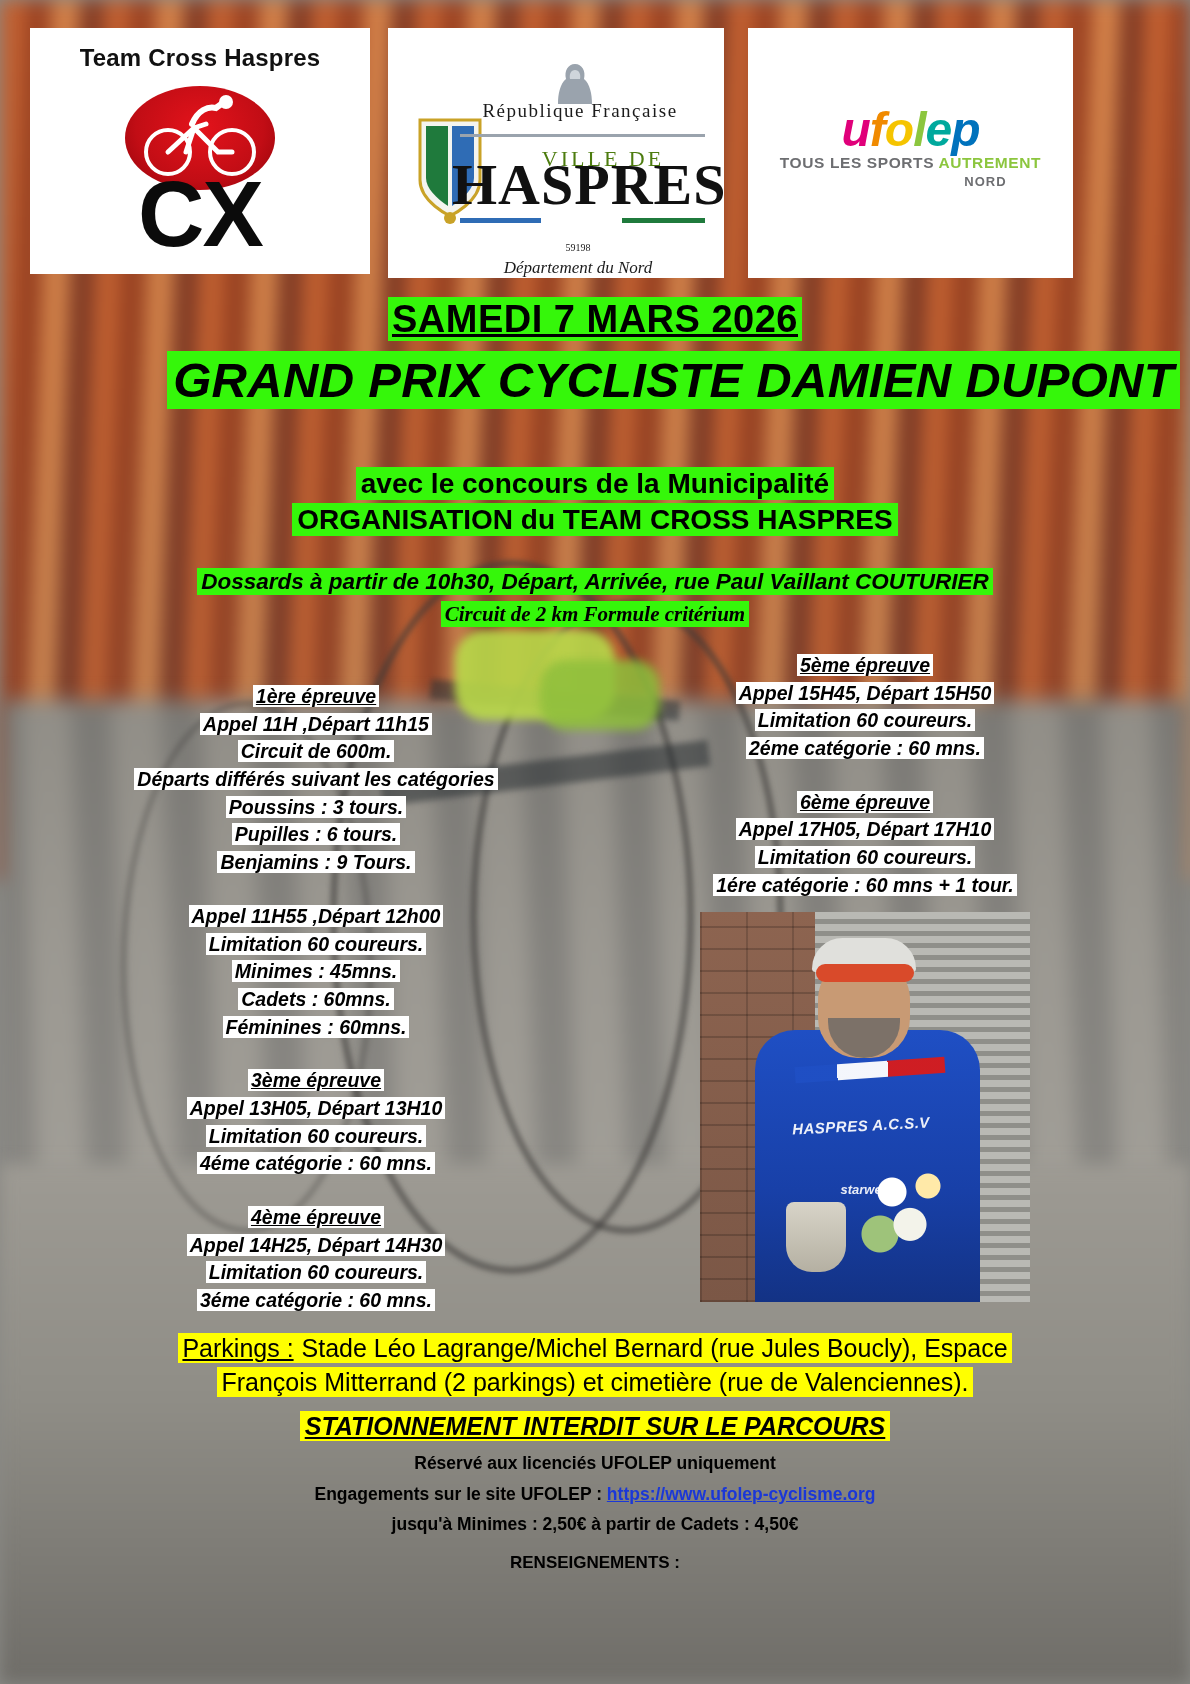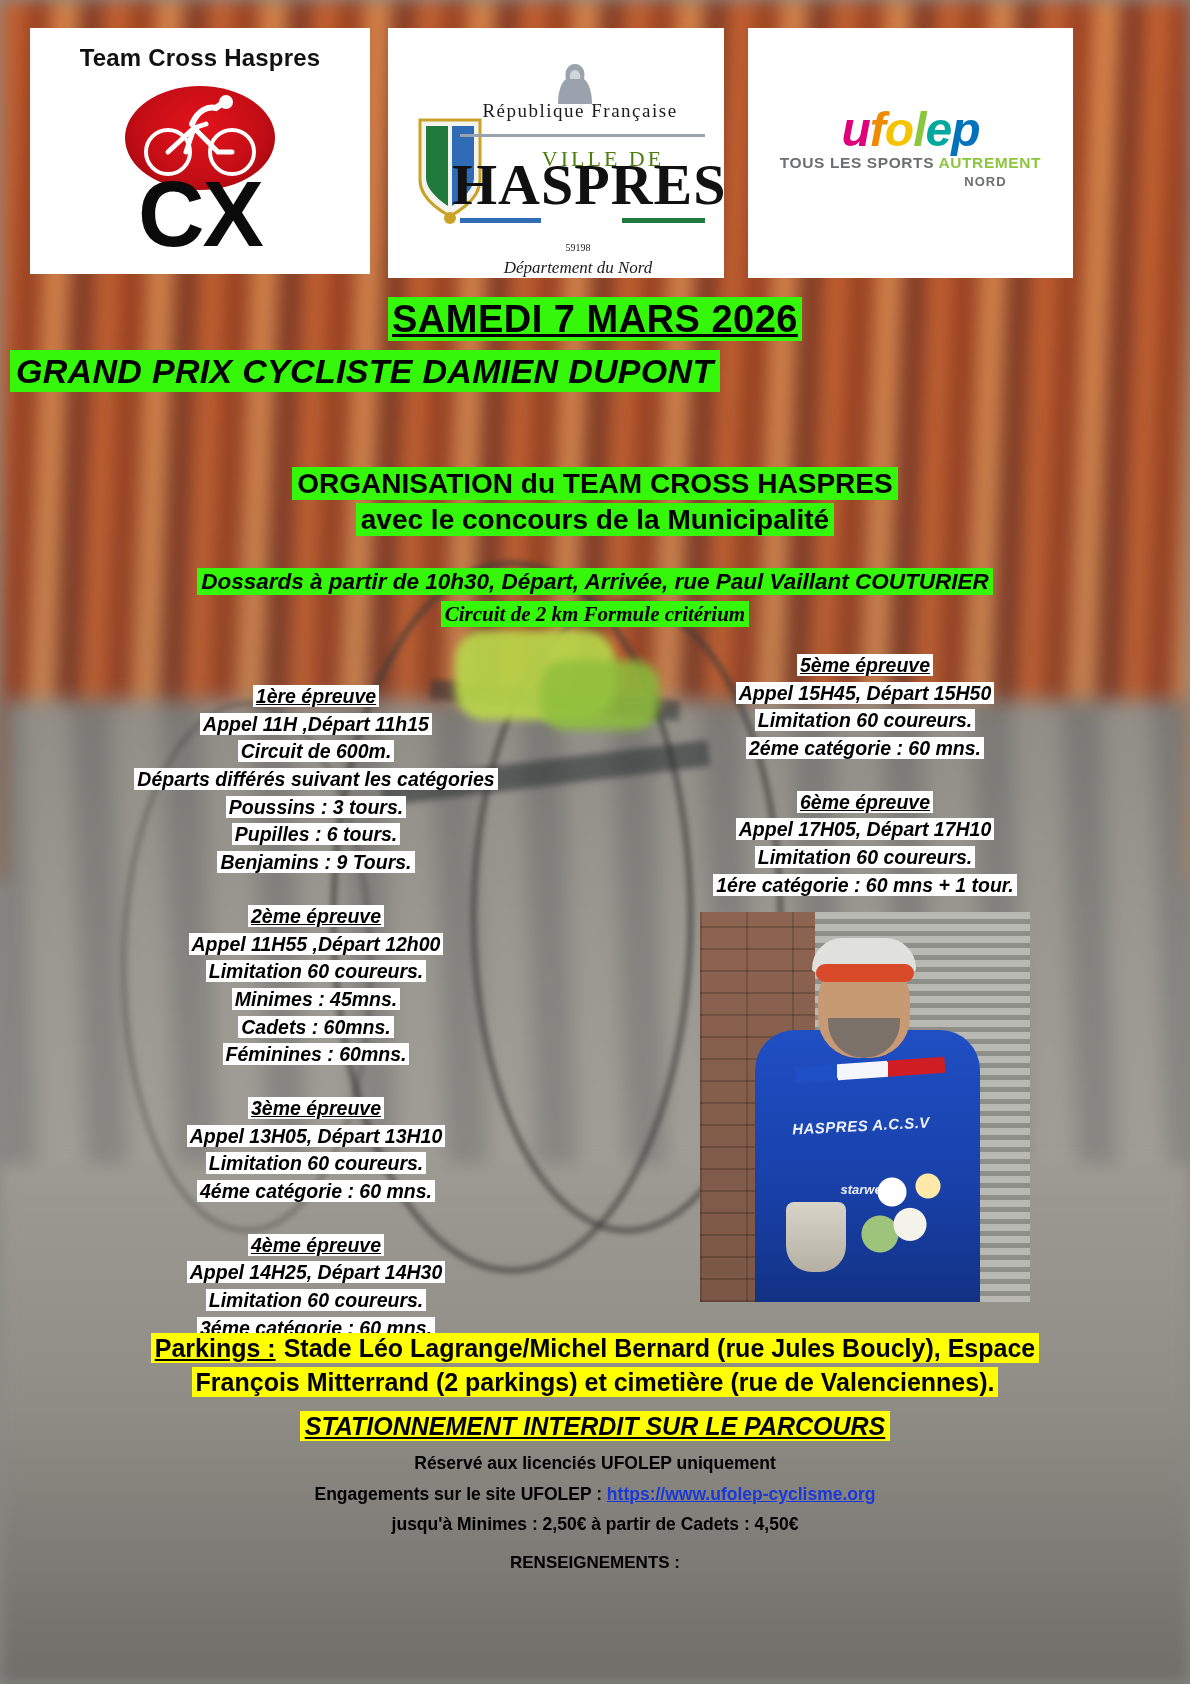--- a/index.html
+++ b/index.html
@@ -275,22 +275,22 @@
     font-size: 38px;
     font-weight: bold;
     color: #000;
     letter-spacing: .5px;
   }
   .title1 .hl-green { text-decoration: underline; padding: 1px 4px; }
 
   .title2 {
     position: absolute;
     left: 10px; right: 10px; top: 352px;
-    text-align: left;
-    font-size: 34px;
+    text-align: right;
+    font-size: 49px;
     font-weight: bold;
     font-style: italic;
     color: #000;
     letter-spacing: .3px;
   }
   .title2 .hl-green { padding: 2px 6px; }
 
   .orga {
     position: absolute;
     left: 0; right: 0; top: 466px;
@@ -425,21 +425,21 @@
     background: linear-gradient(180deg, #d8d4c8 0%, #b5b0a2 100%);
     border-radius: 8px 8px 26px 26px;
   }
 
   
   .parkings {
     position: absolute;
     left: 60px; right: 60px; top: 1332px;
     text-align: center;
     font-size: 25px;
-    font-weight: bold;
+    font-weight: normal;
     color: #000;
     line-height: 1.35;
   }
   .parkings .hl-yellow { padding: 1px 4px; }
   .parkings .u { text-decoration: underline; }
 
   .interdit {
     position: absolute;
     left: 0; right: 0; top: 1412px;
     text-align: center;
@@ -537,43 +537,42 @@
   </div>
 
   <div class="title1">
     <span class="hl-green">SAMEDI 7 MARS 2026</span>
   </div>
   <div class="title2">
     <span class="hl-green">GRAND PRIX CYCLISTE DAMIEN DUPONT</span>
   </div>
 
   <div class="orga">
+    <div><span class="hl-green">avec le concours de la Municipalité</span></div>
     <div><span class="hl-green">ORGANISATION du TEAM CROSS HASPRES</span></div>
-    <div><span class="hl-green">avec le concours de la Municipalité</span></div>
   </div>
 
   <div class="dossards">
     <div><span class="hl-green">Dossards à partir de 10h30, Départ, Arrivée, rue Paul Vaillant COUTURIER</span></div>
     <div class="sub"><span class="hl-green">Circuit de 2 km  Formule critérium</span></div>
   </div>
 
   <div class="col col-left">
 
     <div class="ep-block">
       <div class="ep-line"><span class="hl-white ep-head">1ère épreuve</span></div>
       <div class="ep-line"><span class="hl-white">Appel 11H ,Départ 11h15</span></div>
       <div class="ep-line"><span class="hl-white">Circuit de 600m.</span></div>
       <div class="ep-line"><span class="hl-white">Départs différés suivant les catégories</span></div>
       <div class="ep-line"><span class="hl-white">Poussins : 3 tours.</span></div>
       <div class="ep-line"><span class="hl-white">Pupilles : 6 tours.</span></div>
       <div class="ep-line"><span class="hl-white">Benjamins : 9 Tours.</span></div>
     </div>
 
     <div class="ep-block">
-      <div class="ep-line"><span class="hl-white ep-head">2ème épreuve</span></div>
       <div class="ep-line"><span class="hl-white">Appel 11H55 ,Départ 12h00</span></div>
       <div class="ep-line"><span class="hl-white">Limitation 60 coureurs.</span></div>
       <div class="ep-line"><span class="hl-white">Minimes : 45mns.</span></div>
       <div class="ep-line"><span class="hl-white">Cadets : 60mns.</span></div>
       <div class="ep-line"><span class="hl-white">Féminines : 60mns.</span></div>
     </div>
 
     <div class="ep-block">
       <div class="ep-line"><span class="hl-white ep-head">3ème épreuve</span></div>
       <div class="ep-line"><span class="hl-white">Appel 13H05, Départ 13H10</span></div>

